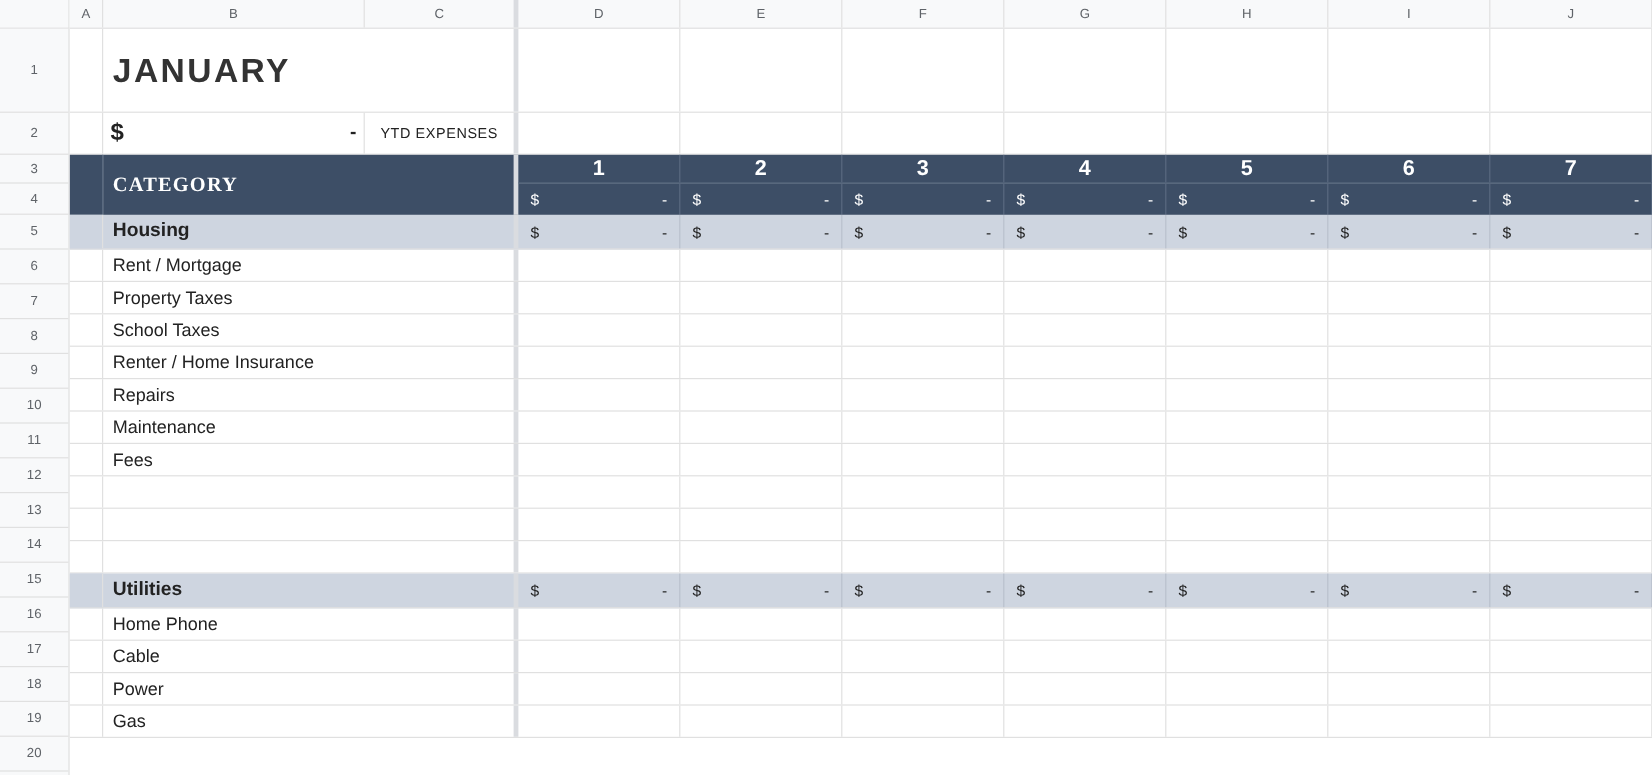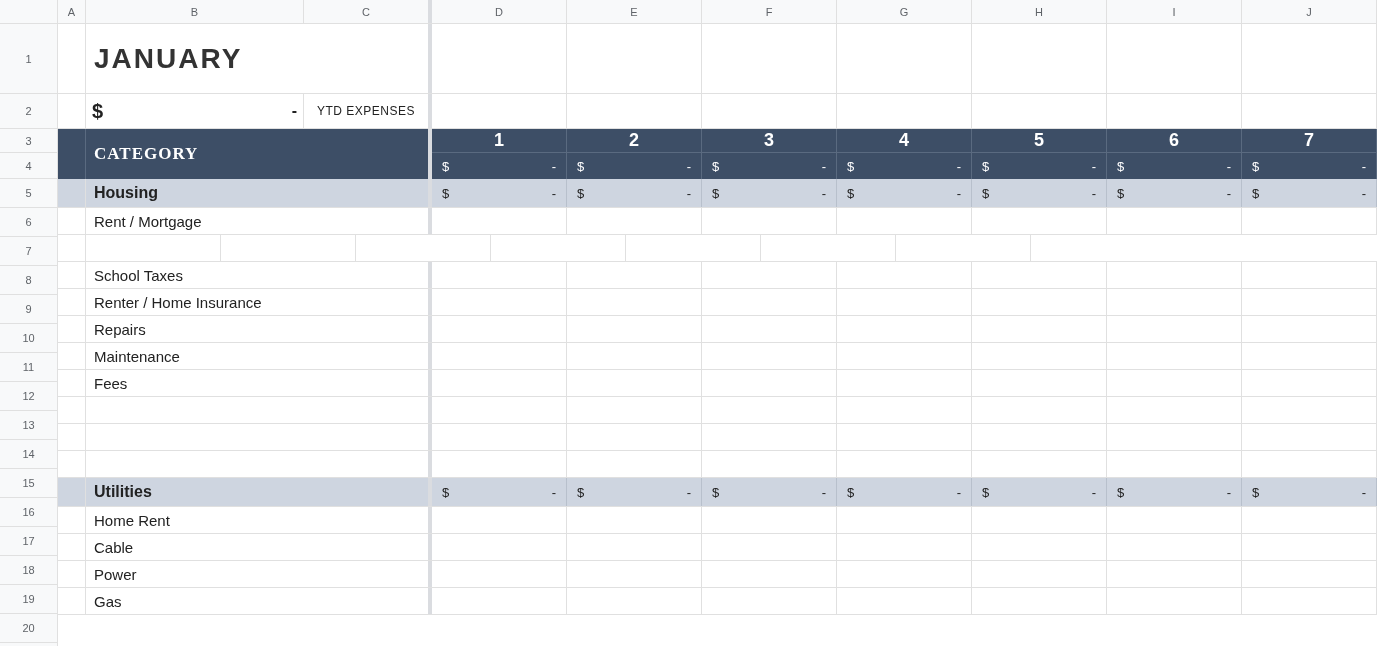--- a/index.html
+++ b/index.html
@@ -286,20 +286,21 @@
       <div class="cellD"></div>
           <div class="cellD"></div>
           <div class="cellD"></div>
           <div class="cellD"></div>
           <div class="cellD"></div>
           <div class="cellD"></div>
           <div class="cellD"></div>
     </div>
         <div class="content-row data-row">
       <div class="cellA"></div>
+      <div class="cellBC freeze-right">Property Taxes</div>
       <div class="cellD"></div>
           <div class="cellD"></div>
           <div class="cellD"></div>
           <div class="cellD"></div>
           <div class="cellD"></div>
           <div class="cellD"></div>
           <div class="cellD"></div>
     </div>
         <div class="content-row data-row">
       <div class="cellA"></div>
@@ -430,21 +431,21 @@
           </div>
           <div class="cellD">
             <span class="money-cell">
               <span>$</span>
               <span>-</span>
             </span>
           </div>
   </div>
         <div class="content-row data-row">
       <div class="cellA"></div>
-      <div class="cellBC freeze-right">Home Rent</div>
+      <div class="cellBC freeze-right">Home Phone</div>
       <div class="cellD"></div>
           <div class="cellD"></div>
           <div class="cellD"></div>
           <div class="cellD"></div>
           <div class="cellD"></div>
           <div class="cellD"></div>
           <div class="cellD"></div>
     </div>
         <div class="content-row data-row">
       <div class="cellA"></div>

